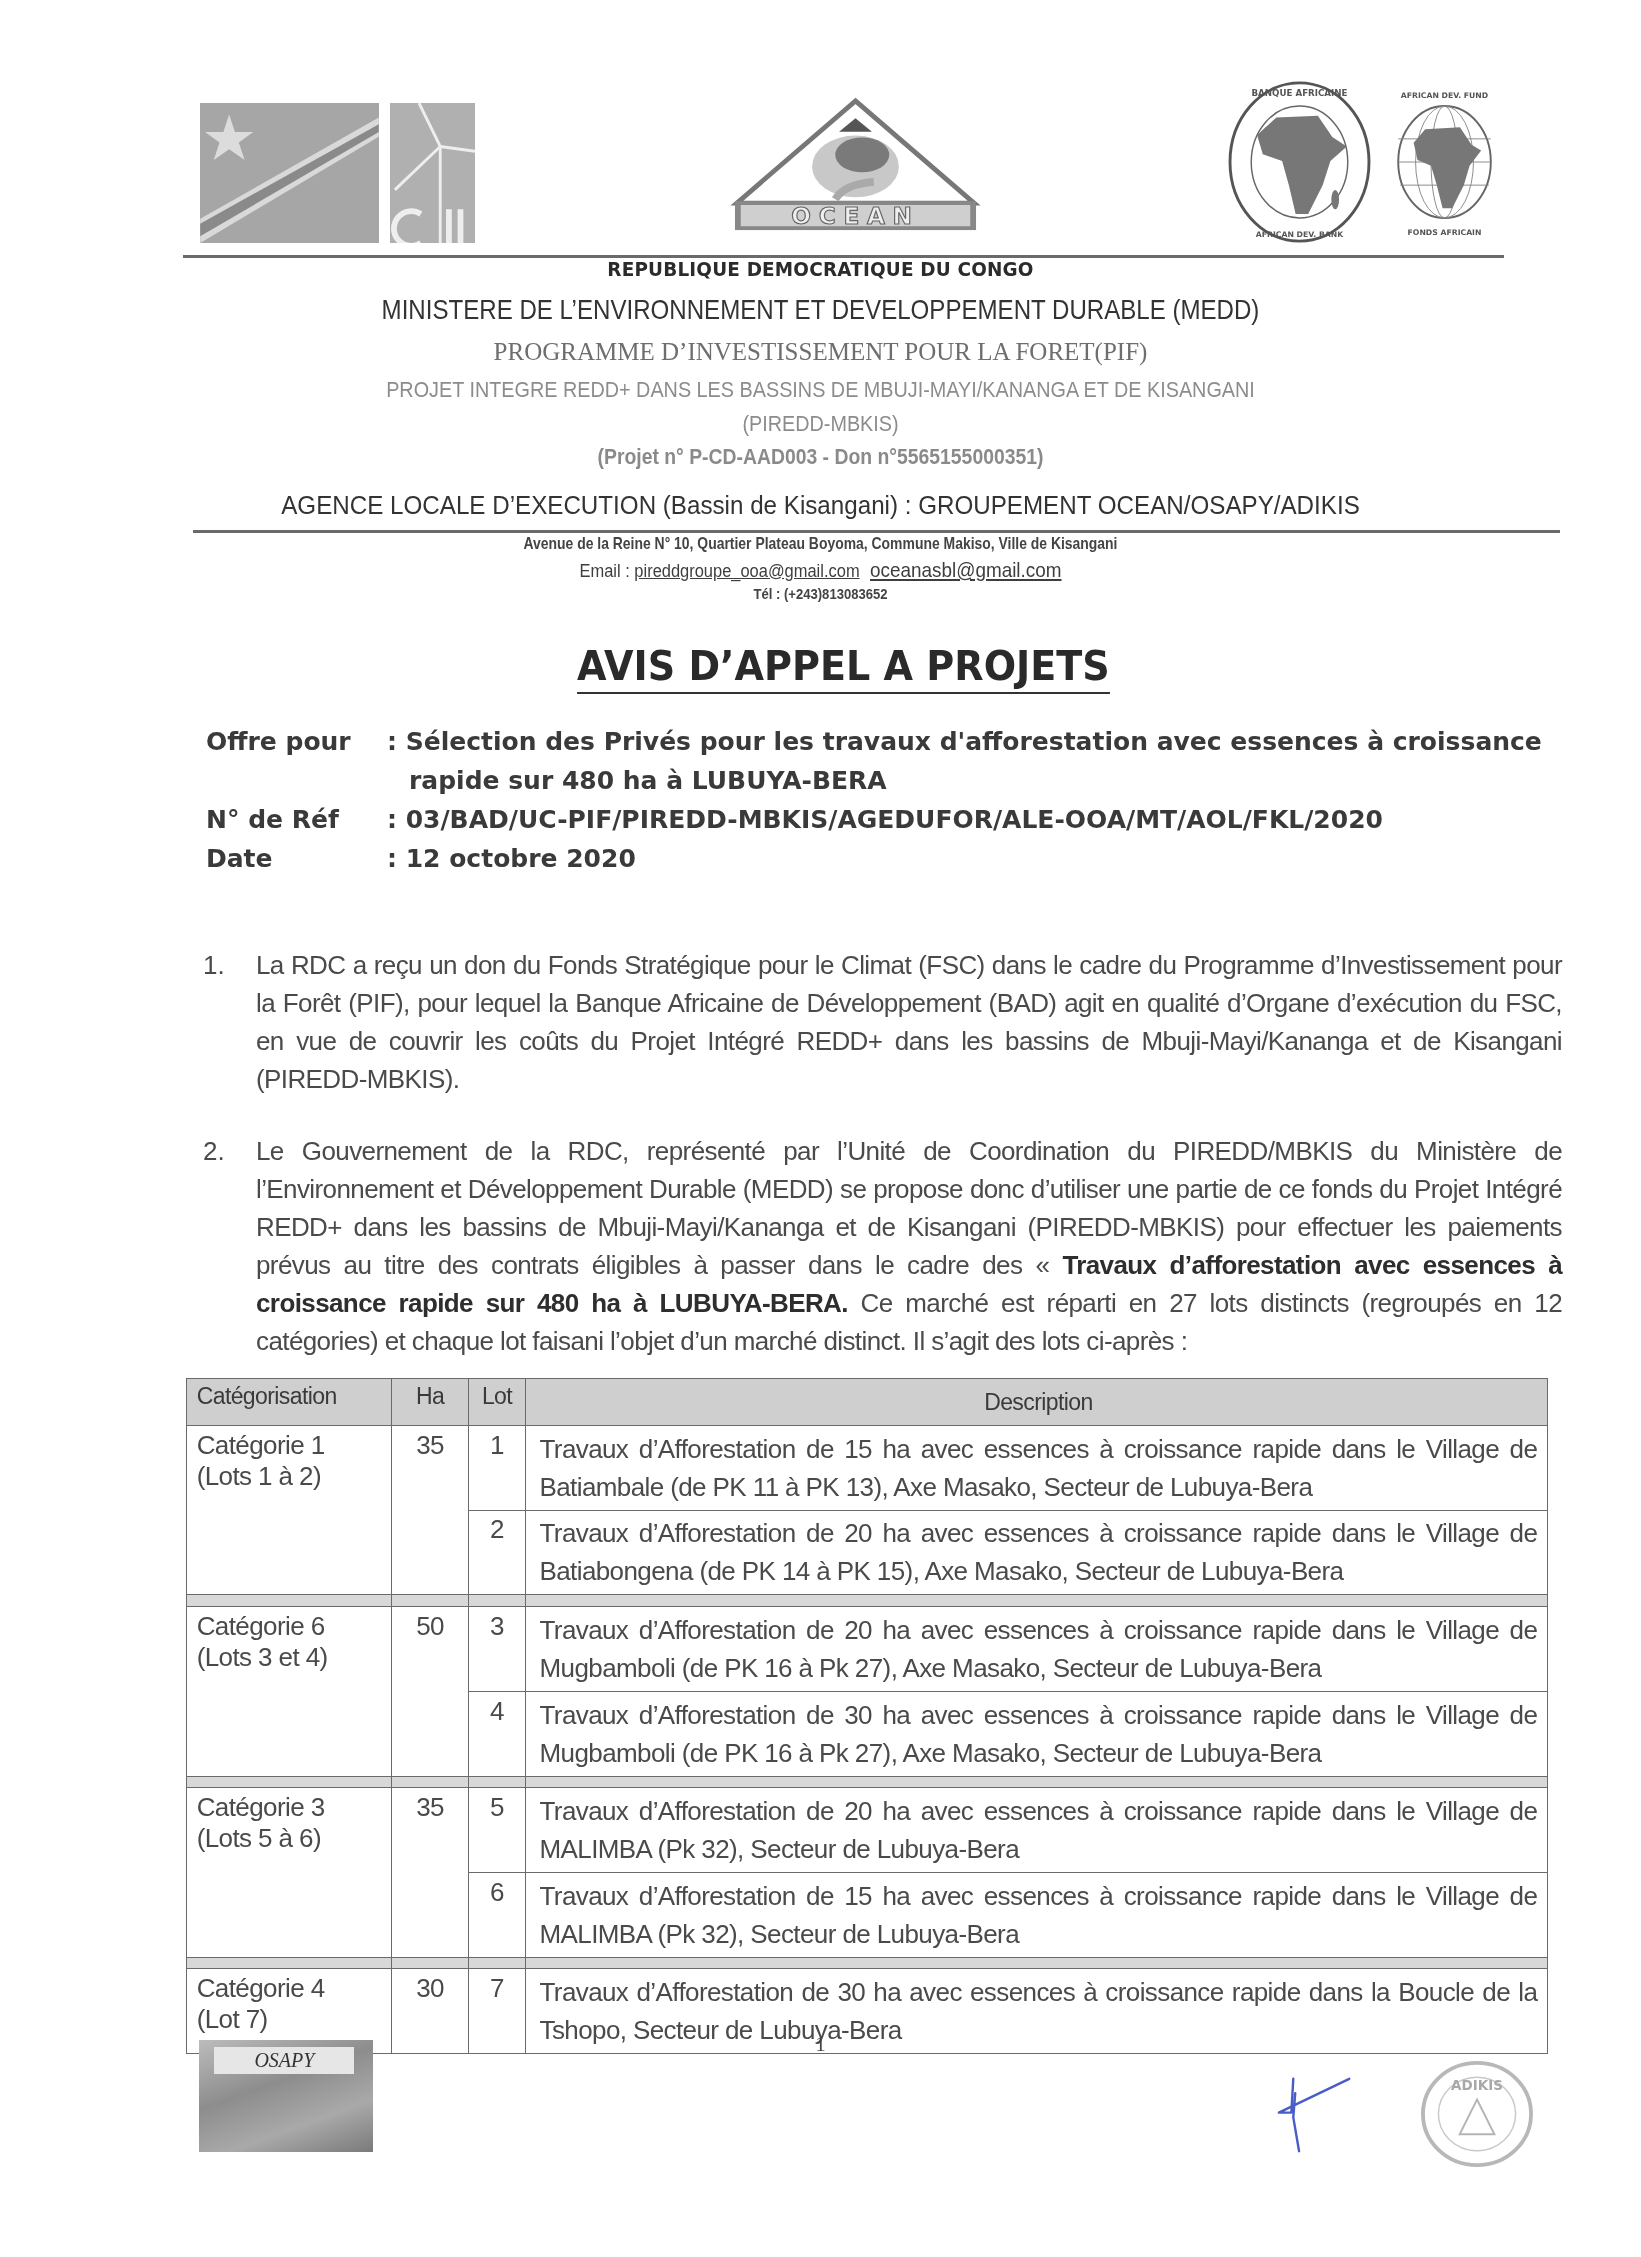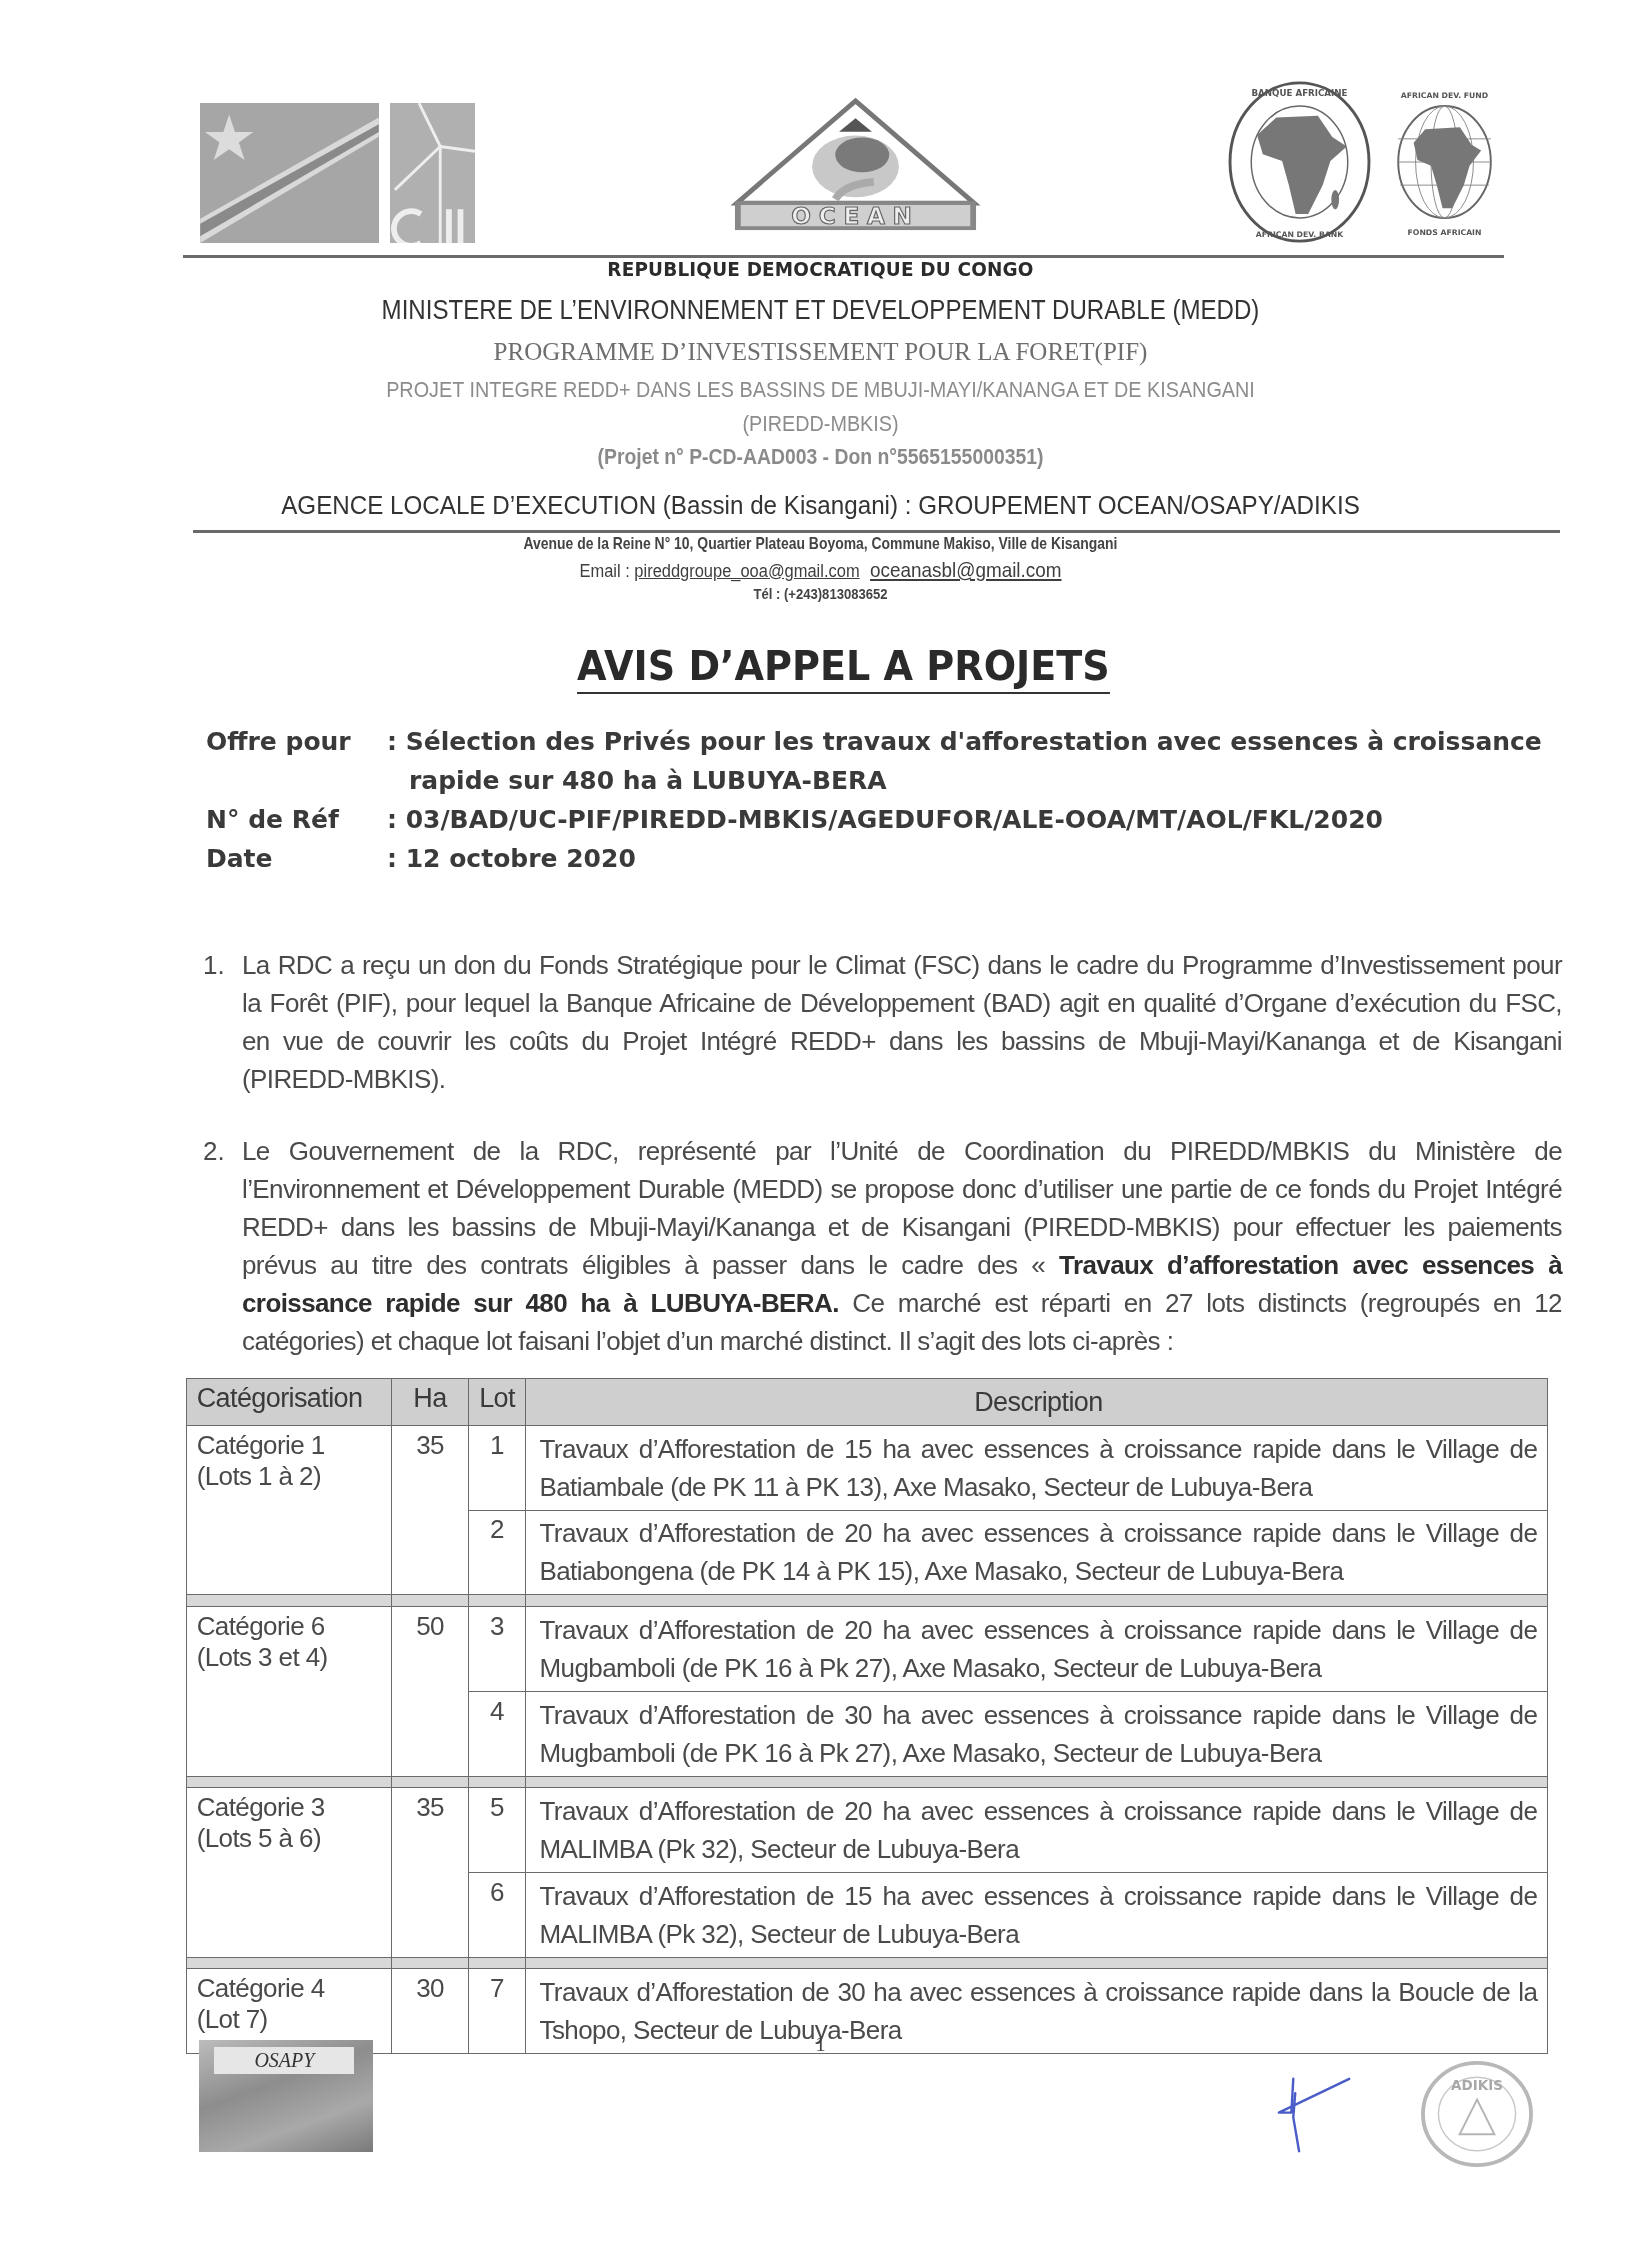--- a/index.html
+++ b/index.html
@@ -39,29 +39,29 @@
   
   .meta { left: 206px; top: 722px; width: 1371px; font-family: "DejaVu Sans", sans-serif; font-weight: bold; font-size: 25px; color: #3a3a3a; }
   .meta-row { display: flex; line-height: 39px; }
   .meta-label { width: 181px; flex: none; }
   .meta-value { flex: 1; transform-origin: left; }
   .meta-value .indent { display: block; padding-left: 22px; }
 
   
   .para { left: 203px; width: 1359px; font-size: 26px; line-height: 38px; color: #4a4a4a; }
   .para .num { position: absolute; left: 0; top: 0; width: 29px; }
-  .para .txt { margin-left: 39px; text-align: justify; display: block; letter-spacing: -0.6px; }
+  .para .txt { margin-left: 53px; text-align: justify; display: block; letter-spacing: -0.6px; }
   .para1 { top: 946px; }
   .para2 { top: 1132px; }
   .para b { color: #2e2e2e; }
 
   
   .lots-table { left: 186px; top: 1378px; width: 1362px; border-collapse: collapse; font-size: 26px; color: #4a4a4a; letter-spacing: -0.6px; }
   .lots-table td, .lots-table th { border: 1.9px solid #6a6a6a; vertical-align: top; }
-  .lots-table th { background: #cfcfcf; font-weight: normal; height: 41px; color: #3a3a3a; font-size: 27px; }
+  .lots-table th { background: #cfcfcf; font-weight: normal; height: 41px; color: #3a3a3a; font-size: 23px; }
   .c-cat { width: 205px; padding: 3.9px 9.7px; text-align: left; }
   .c-ha { width: 77px; text-align: center; padding-top: 3.9px; }
   .c-lot { width: 57px; text-align: center; padding-top: 3.9px; }
   .c-desc { padding: 3.9px 9.7px 3.9px 13.5px; text-align: justify; line-height: 38px; }
   .lots-table td.c-cat, .lots-table td.c-ha { border-bottom: none; }
   .lots-table tr.sep td { height: 11.6px; background: #d8d8d8; padding: 0; border-top: 1.9px solid #6a6a6a; border-bottom: 1.9px solid #6a6a6a; }
   .lots-table tr.last td { border-bottom: 1.9px solid #6a6a6a; margin-left: 7px; }
 
   .page-num { left: 0; width: 1641px; top: 2032px; text-align: center; font-family: "Liberation Serif", serif; font-size: 21px; color: #444; }
   .osapy-logo { left: 199px; top: 2040px; width: 174px; height: 112px; background: linear-gradient(160deg,#bcbcbc,#8d8d8d 40%,#a9a9a9 70%,#7a7a7a); overflow: hidden; font-style: italic; }

